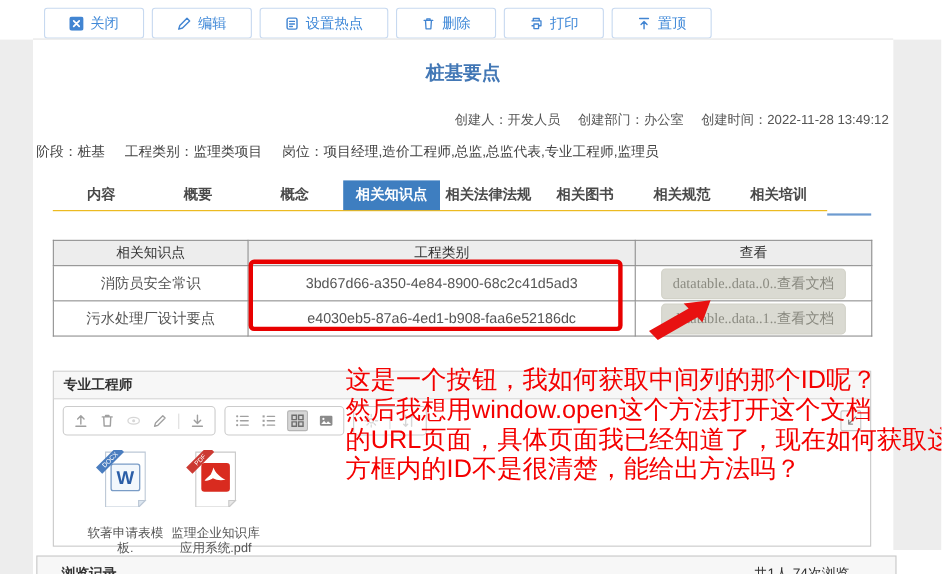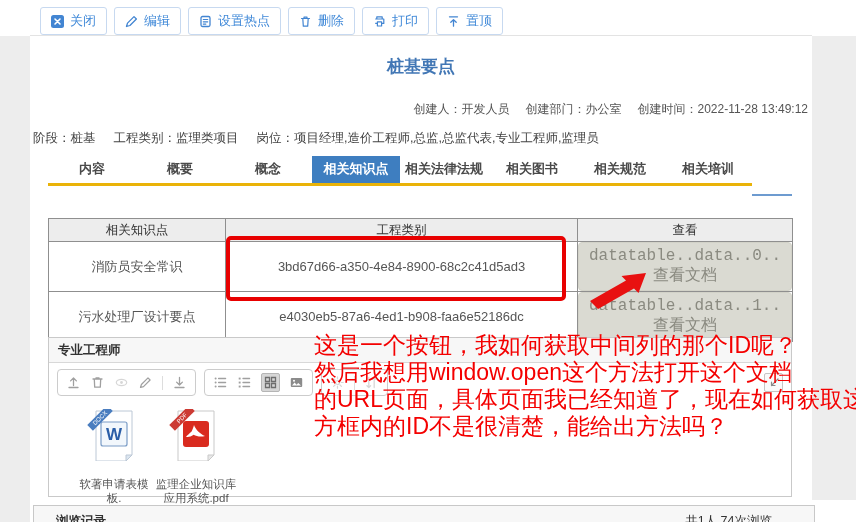--- a/index.html
+++ b/index.html
@@ -6,49 +6,49 @@
   body { font-family:"Liberation Sans","DejaVu Sans",sans-serif; background:#fff; }
   .screen { position:relative; width:856px; height:522px; background:#fff; overflow:hidden; }
   .gutter { position:absolute; background:#ededed; }
   .gutter.left { left:0; top:36px; width:30px; height:486px; }
   .gutter.right { left:812px; top:36px; width:44px; height:464px; }
   .content { position:absolute; left:30px; top:0; width:782px; height:522px; background:#fff; }
 
   
   .toolbar { position:absolute; left:10px; top:7px; display:flex; gap:7px; }
   .tb-btn { display:flex; align-items:center; gap:6px; background:#fff; border:1px solid #c7d9f0;
-            border-radius:3px; padding:4px 10px; font-size:13px; color:#4089d8; cursor:pointer;
+            border-radius:3px; padding:4px 22px; font-size:13px; color:#4089d8; cursor:pointer;
             font-family:inherit; }
   .tb-btn svg { display:block; }
   .top-divider { position:absolute; left:0; top:35px; width:782px; border-top:1px solid #e3e3e3; }
 
   .title { position:absolute; left:0; top:55px; width:100%; text-align:center;
            font-size:17px; font-weight:bold; color:#4277b5; }
 
   .meta-right { position:absolute; top:101px; right:4px; display:flex; gap:16px;
                 font-size:12px; color:#555; }
   .meta-left { position:absolute; top:130px; left:3px; display:flex; gap:18px;
                font-size:12.5px; color:#444; }
 
   
-  .tabs { position:absolute; left:18px; top:156px; width:704px; display:flex;
-          border-bottom:3px solid #eab308; }
+  .tabs { position:absolute; left:18px; top:164px; width:704px; display:flex;
+          border-bottom:1px solid #eab308; }
   .tab { flex:1; text-align:center; padding:4px 0 5px; font-size:13px; font-weight:bold;
          color:#4a4a4a; cursor:pointer; white-space:nowrap; }
   .tab.active { background:#3e7ec0; color:#fff; }
   .tabs-ext { position:absolute; left:722px; top:194px; width:40px; height:2px; background:#6d9bd0; }
 
   
   table.grid { position:absolute; left:18px; top:218px; width:744px; border-collapse:collapse;
                font-size:13px; color:#555; table-layout:fixed; }
   table.grid th, table.grid td { border:1px solid #8f8f8f; text-align:center; }
   table.grid th { background:#ededed; color:#333; font-weight:normal; height:23px; font-size:12.5px; }
   table.grid td { height:32px; background:#fff; }
   .view-btn { background:#dadad2; color:#8a8a80; border:1px solid #d2d2c8; border-radius:4px;
-              font-size:16px; padding:4px 10px; cursor:pointer; font-family:Liberation Mono, monospace; }
+              font-size:13px; padding:4px 10px; cursor:pointer; font-family:Liberation Serif, serif; }
 
   
   .attach { position:absolute; left:18px; top:337px; width:744px; height:160px;
             border:1px solid #c9c9c9; background:#fff; }
   .attach-header { height:25px; line-height:25px; padding-left:9px; background:#f7f7f7;
                    border-bottom:1px solid #d8d8d8; font-size:12.5px; font-weight:bold; color:#333; }
   .attach-toolbar { display:flex; align-items:center; gap:8px; padding:6px 8px 5px; }
   .icon-group { display:flex; align-items:center; gap:9px; border:1px solid #ccc; border-radius:4px;
                 padding:5px 8px; background:#fff; }
   .igap { width:1px; height:14px; background:#ddd; }

